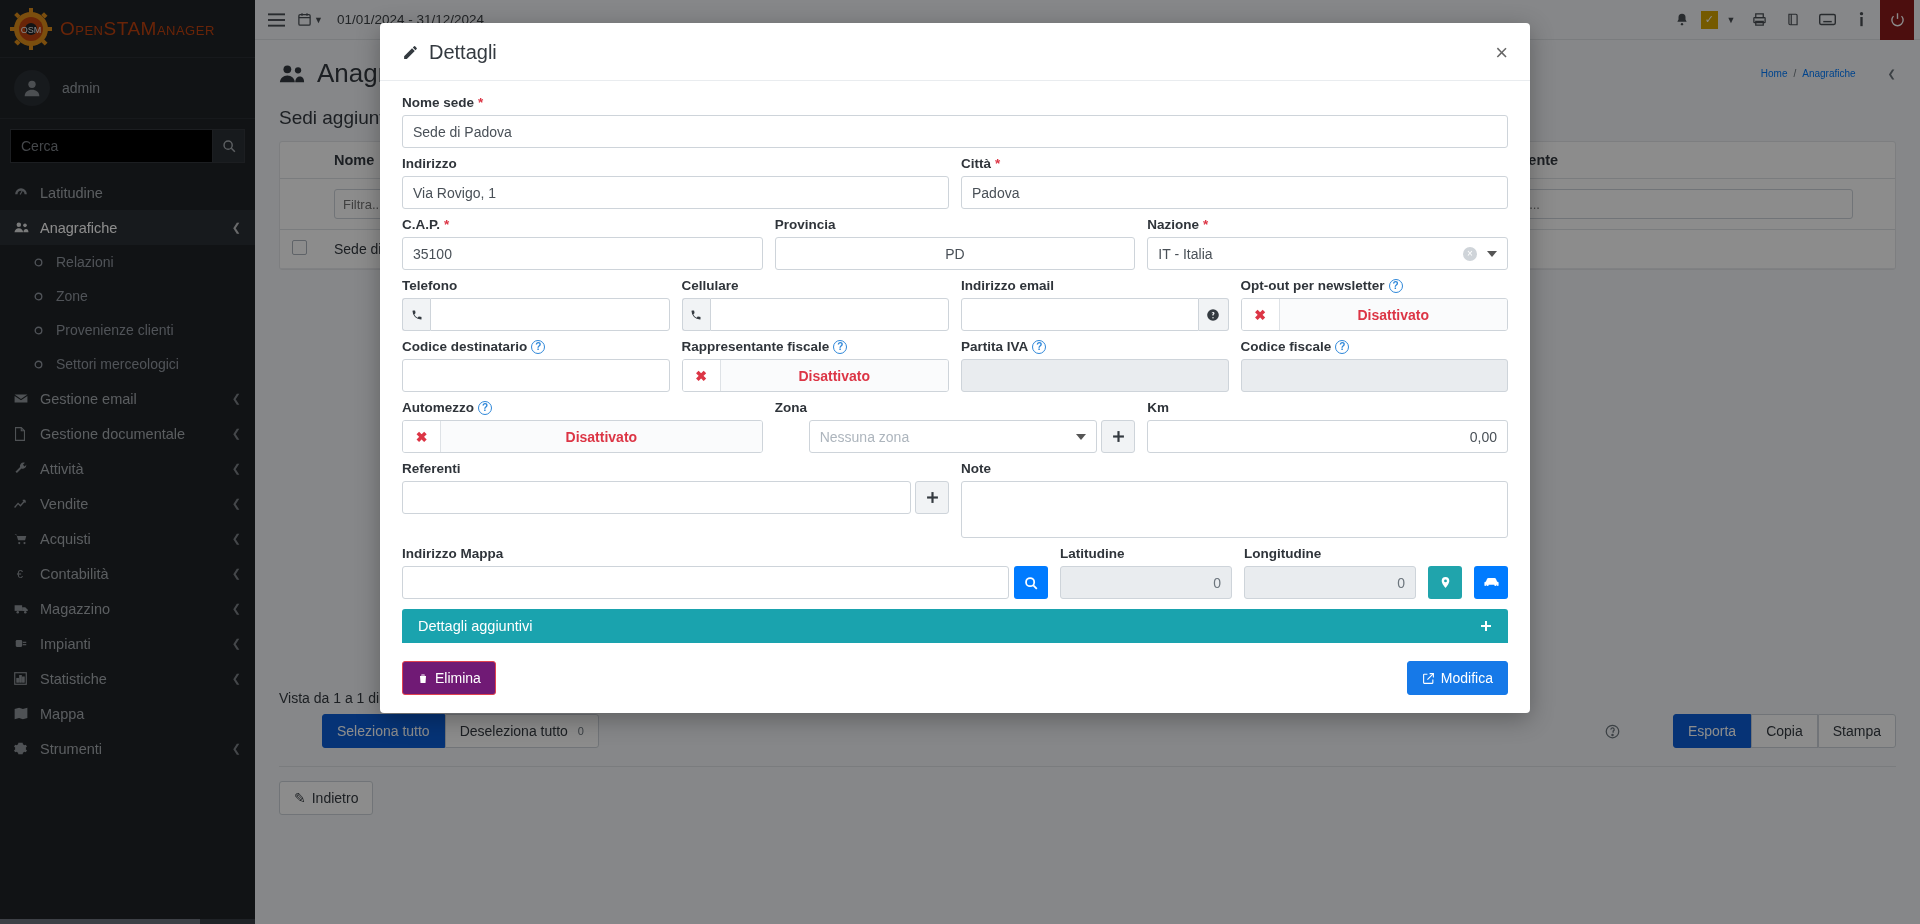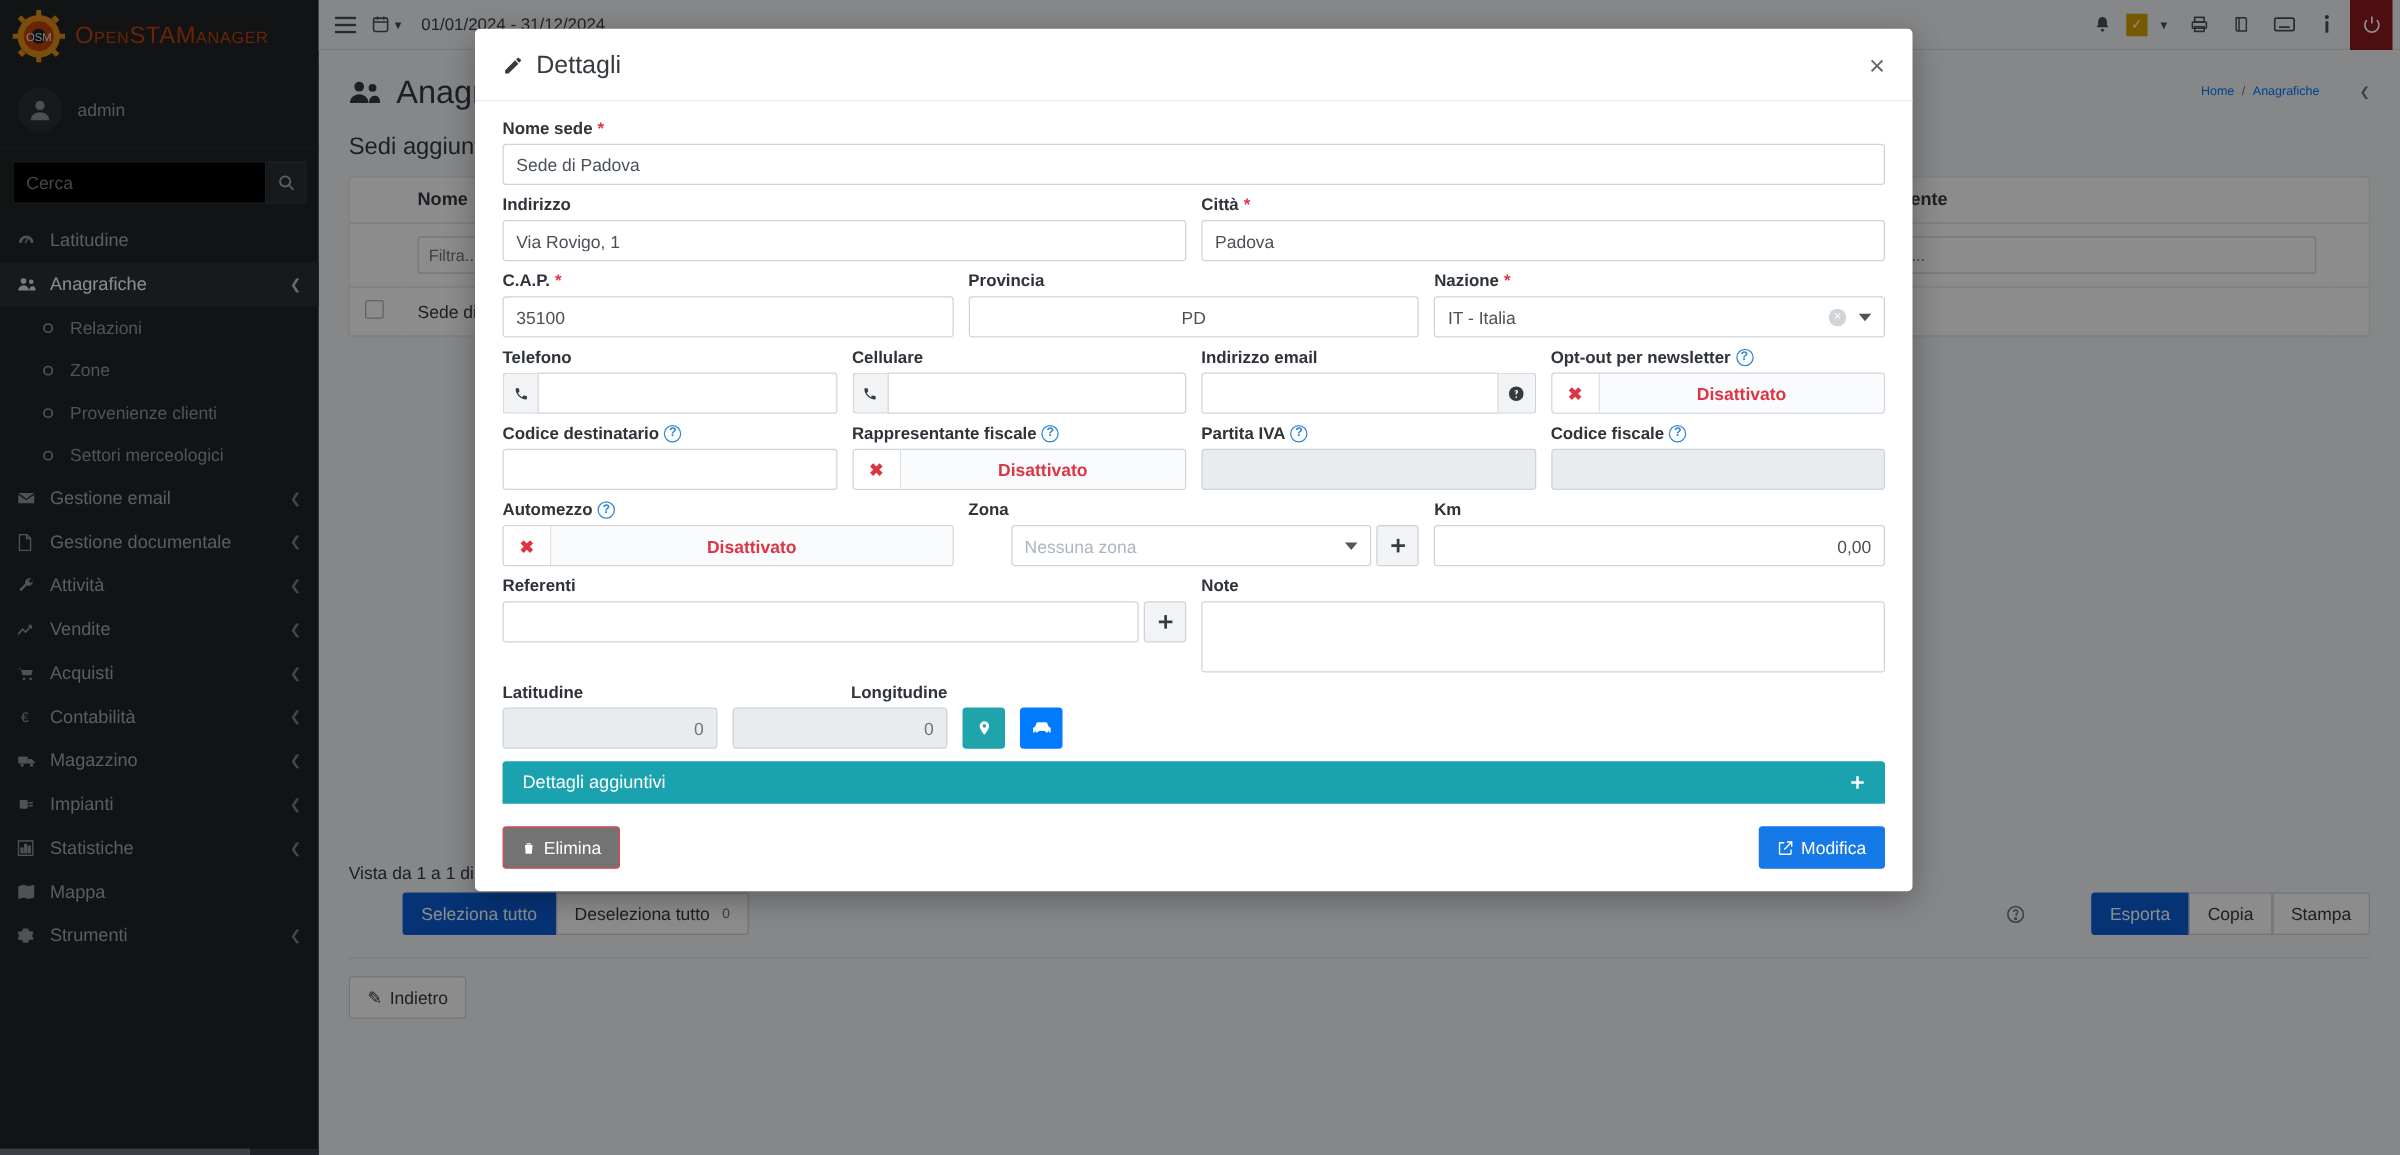--- a/index.html
+++ b/index.html
@@ -240,21 +240,21 @@
   }
   .bg-blue { background:#007bff; }
   .bg-teal { background:#20a4ac; }
 
   .acc-bar {
     background:#1aa3ae; color:#fff; height:34px; display:flex;
     align-items:center; justify-content:space-between; padding:0 16px;
     border-radius:3px 3px 0 0; font-size:14.5px; cursor:pointer;
     margin-top:10px;
   }
-  .btn-danger { background:#737373; border-color:#e1424f; color:#fff; }
+  .btn-danger { background:#701a75; border-color:#e1424f; color:#fff; }
   .btn-info { background:#1679e8; border-color:#1679e8; color:#fff; }
 
   svg { display:block; }
 </style>
 </head>
 <body>
 
 <div id="page">
 
   <aside class="sidebar">
@@ -818,25 +818,37 @@
             </span>
           </div>
         </div>
         <div class="fg" style="flex:1;">
           <label class="lb">Note</label>
           <textarea class="fc" style=""></textarea>
         </div>
       </div>
 
       <div class="row" style="align-items:flex-end;">
+        <div class="fg" style="flex:1;">
+          <label class="lb">Indirizzo Mappa</label>
+          <div style="display:flex;gap:5px;">
+            <input class="fc" value="" style="">
+            <span class="icon-btn bg-blue">
+              <svg width="14" height="14" viewBox="0 0 24 24" fill="none" stroke="#fff" stroke-width="3">
+                <circle cx="10.5" cy="10.5" r="7"></circle>
+                  <line x1="16" y1="16" x2="22" y2="22"></line>
+              </svg>
+            </span>
+          </div>
+        </div>
         <div class="fg" style="width:172px;">
           <label class="lb">Latitudine</label>
           <input class="fc ta-right" disabled="" value="0" style="">
         </div>
-        <div class="fg" style="width:172px;align-items:flex-end;">
+        <div class="fg" style="width:172px;">
           <label class="lb">Longitudine</label>
           <input class="fc ta-right" disabled="" value="0" style="">
         </div>
         <span class="icon-btn bg-teal">
           <svg width="13" height="15" viewBox="0 0 24 24" fill="#fff">
             <path d="M12 2a7 7 0 0 0-7 7c0 5 7 13 7 13s7-8 7-13a7 7 0 0 0-7-7z"></path>
             <circle cx="12" cy="9" r="2.6" fill="#20a4ac"></circle>
           </svg>
         </span>
         <span class="icon-btn bg-blue">

